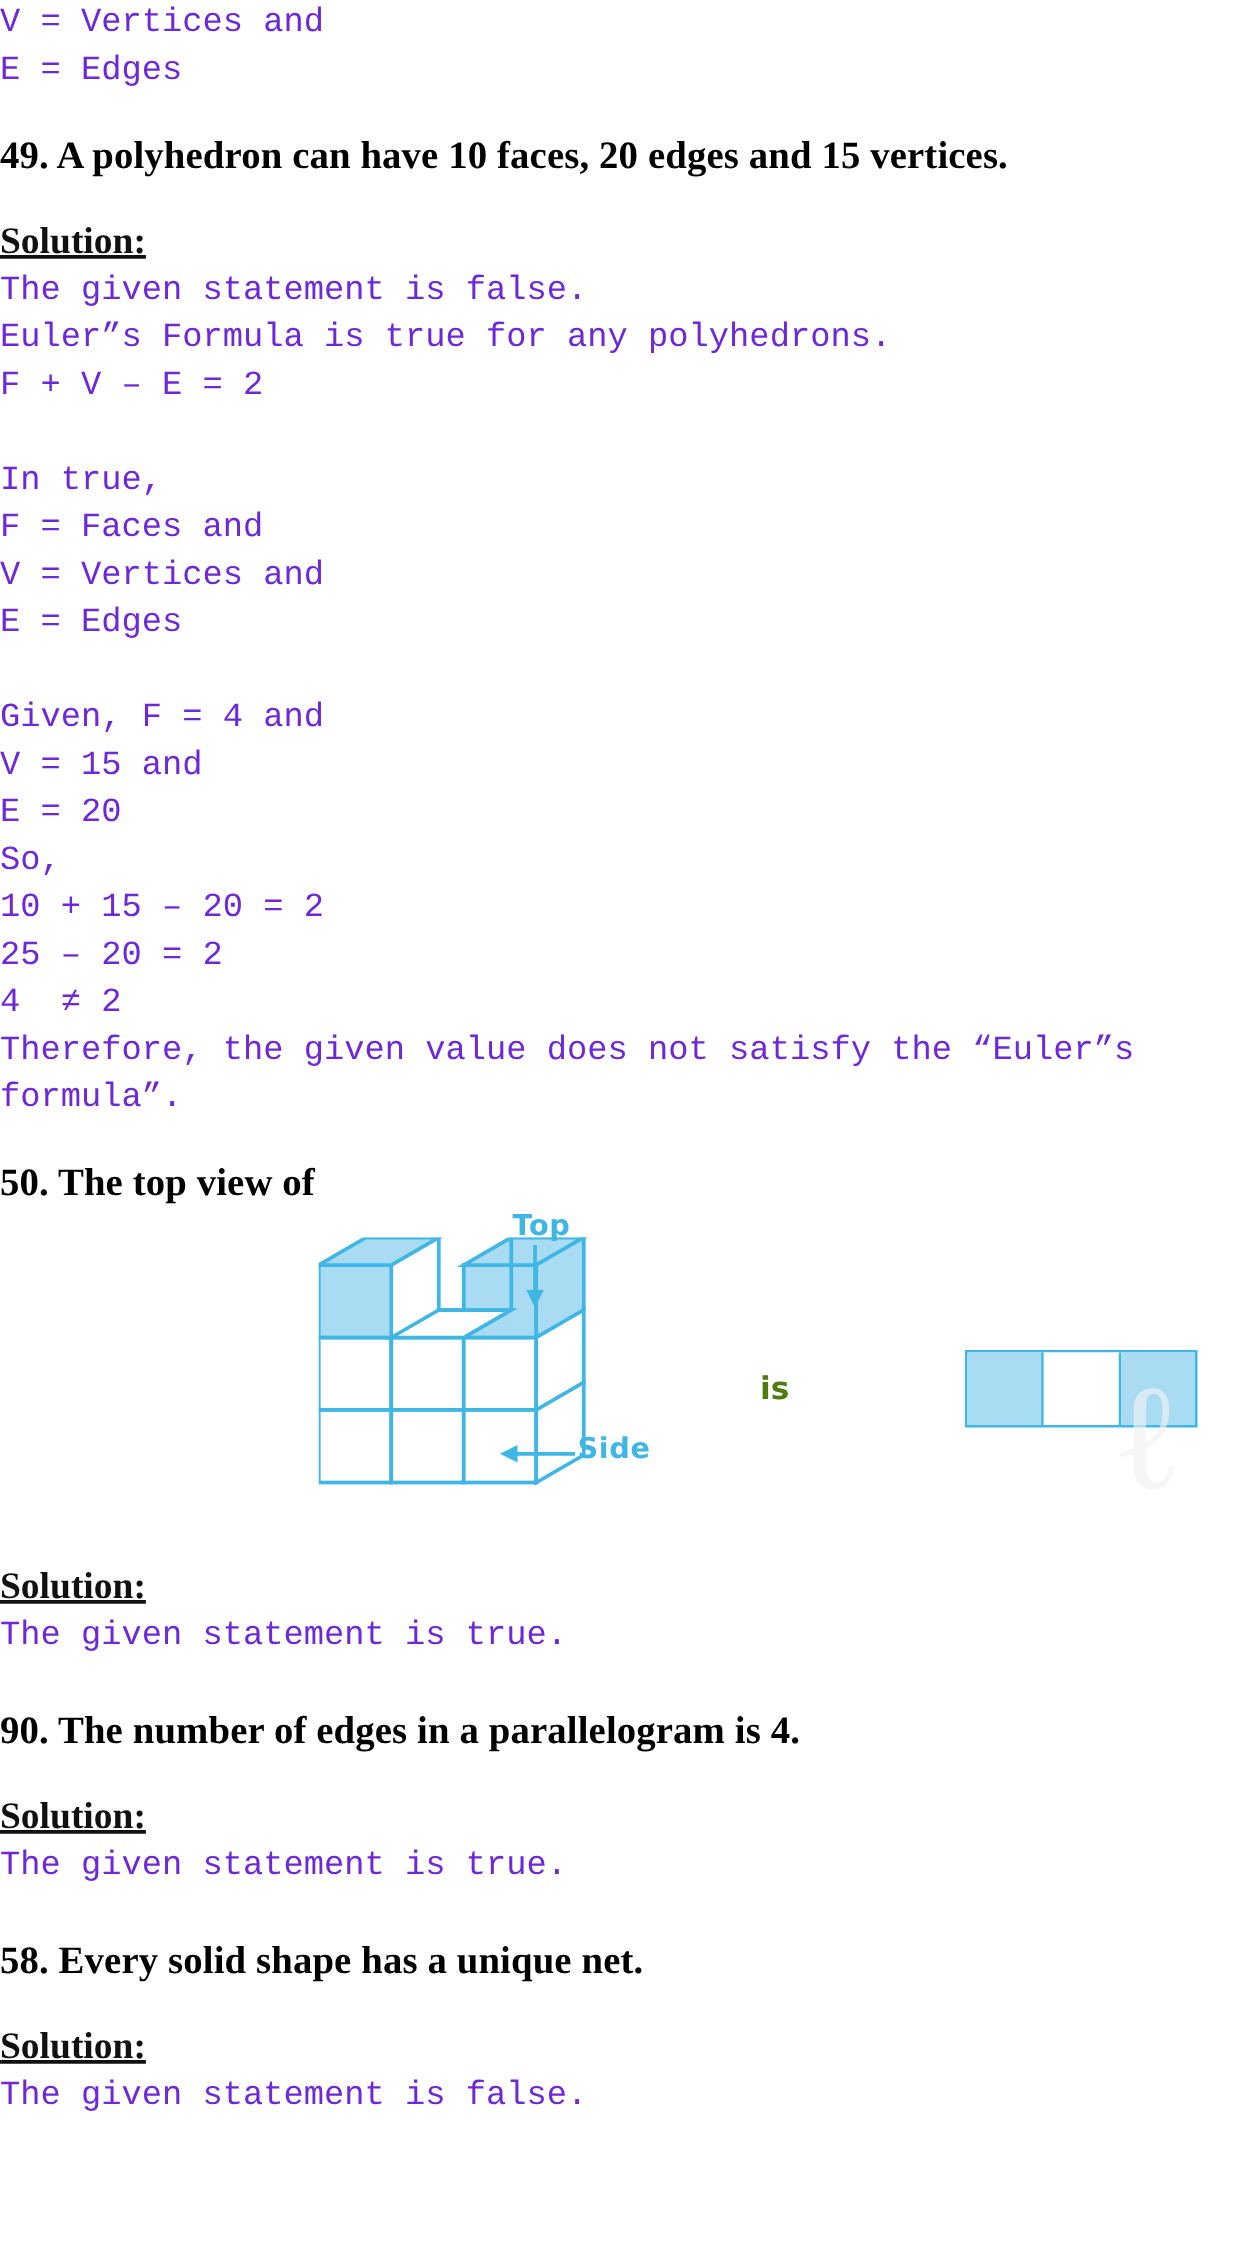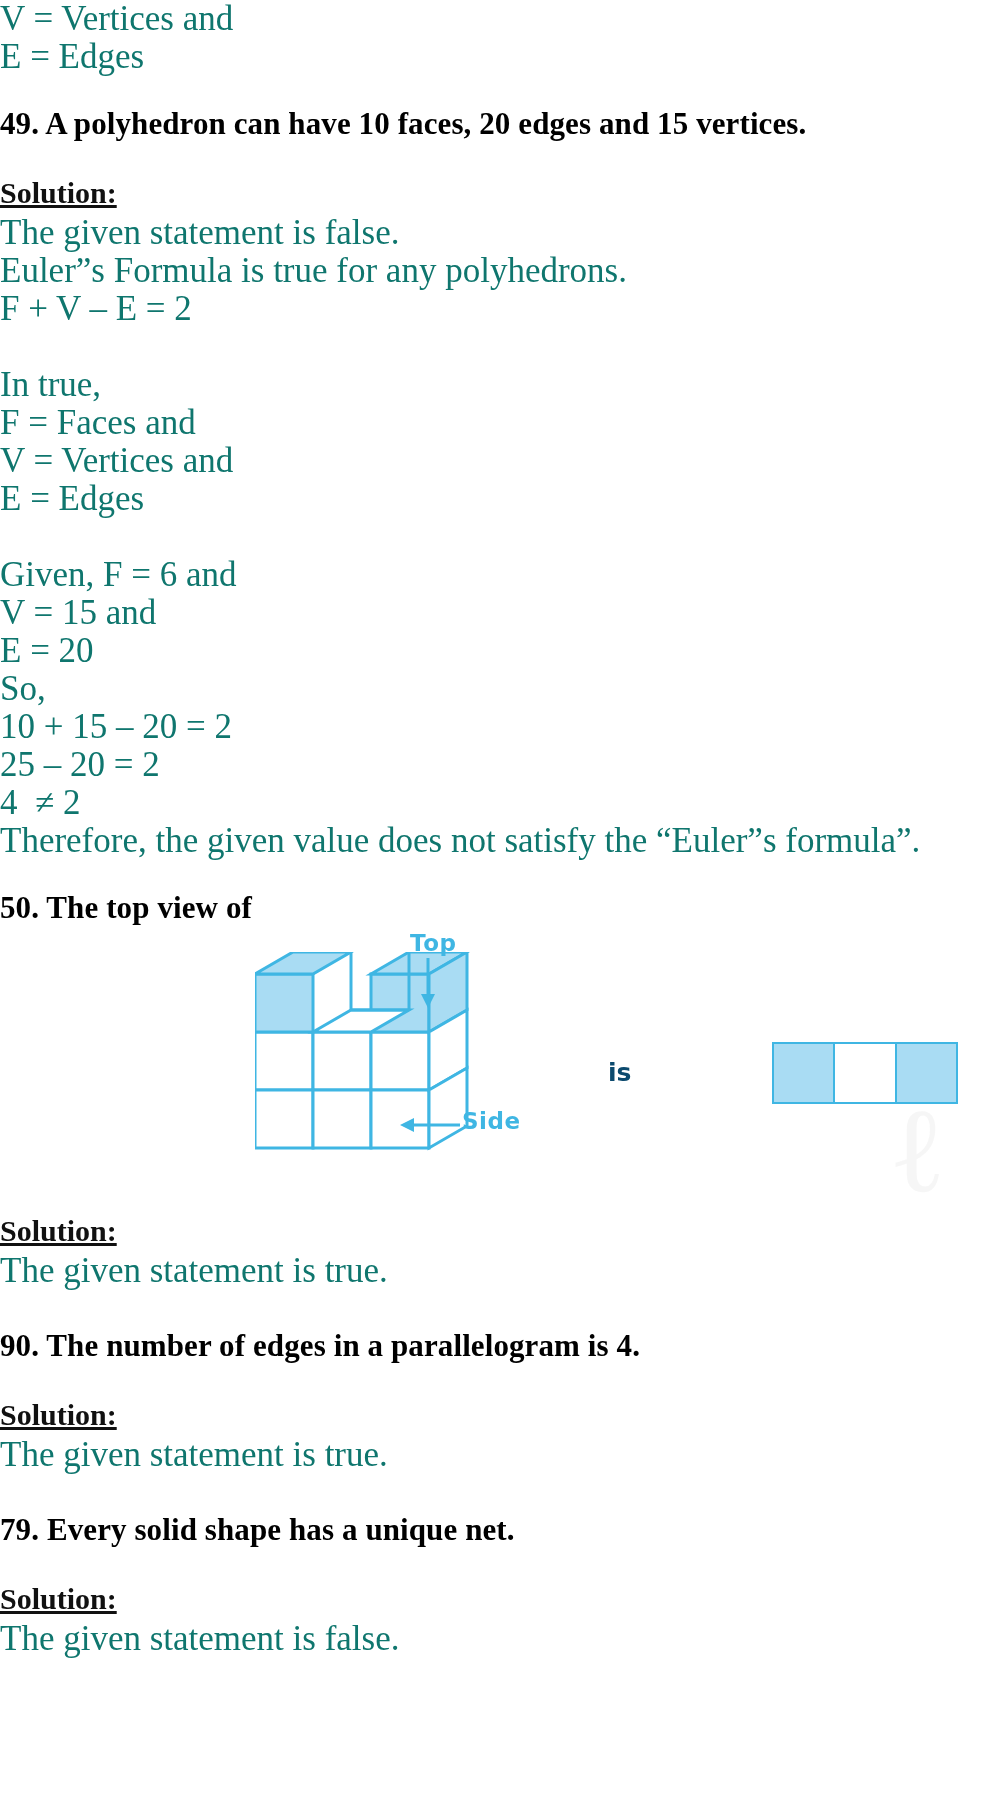--- a/index.html
+++ b/index.html
@@ -14,24 +14,25 @@
     color: #1a1a1a;
     position: relative;
   }
   .page {
     width: 1006px;
     padding: 0 0 0 0;
     box-sizing: border-box;
     position: relative;
   }
   .line {
-    font-size: 35px;
+    font-size: 27px;
     line-height: 38px;
-    color: #0f766e;
+    color: #6d28d9;
     white-space: pre-wrap;
+    font-family: Liberation Mono, monospace;
   }
   .blank {
     height: 38px;
   }
   .qheading {
     font-size: 31px;
     line-height: 44px;
     font-weight: bold;
     color: #000000;
     letter-spacing: 0.1px;
@@ -58,21 +59,21 @@
     font-size: 23px;
     font-weight: bold;
     color: #3fb6e3;
     letter-spacing: 0.5px;
   }
   .is-label {
     position: absolute;
     font-family: "DejaVu Sans", sans-serif;
     font-size: 25px;
     font-weight: bold;
-    color: #0c4a6e;
+    color: #4d7c0f;
     left: 608px;
     top: 128px;
   }
   .topview {
     position: absolute;
     left: 772px;
     top: 112px;
     width: 186px;
     height: 62px;
     border: 2px solid #3fb6e3;
@@ -120,21 +121,21 @@
   <div class="solheading">Solution:</div>
   <div class="line">The given statement is false.</div>
   <div class="line">Euler”s Formula is true for any polyhedrons.</div>
   <div class="line">F + V – E = 2</div>
   <div class="line blank"></div>
   <div class="line">In true,</div>
   <div class="line">F = Faces and</div>
   <div class="line">V = Vertices and</div>
   <div class="line">E = Edges</div>
   <div class="line blank"></div>
-  <div class="line">Given, F = 6 and</div>
+  <div class="line">Given, F = 4 and</div>
   <div class="line">V = 15 and</div>
   <div class="line">E = 20</div>
   <div class="line">So,</div>
   <div class="line">10 + 15 – 20 = 2</div>
   <div class="line">25 – 20 = 2</div>
   <div class="line">4  ≠ 2</div>
   <div class="line">Therefore, the given value does not satisfy the “Euler”s formula”.</div>
 
   <div class="gap-med"></div>
 
@@ -210,19 +211,19 @@
 
   <div class="gap-large"></div>
 
   <div class="qheading">90. The number of edges in a parallelogram is 4.</div>
   <div class="gap-med"></div>
   <div class="solheading">Solution:</div>
   <div class="line">The given statement is true.</div>
 
   <div class="gap-large"></div>
 
-  <div class="qheading">79. Every solid shape has a unique net.</div>
+  <div class="qheading">58. Every solid shape has a unique net.</div>
   <div class="gap-med"></div>
   <div class="solheading">Solution:</div>
   <div class="line">The given statement is false.</div>
 
   <div class="watermark">ℓ</div>
 </div>
 
 </body></html>

